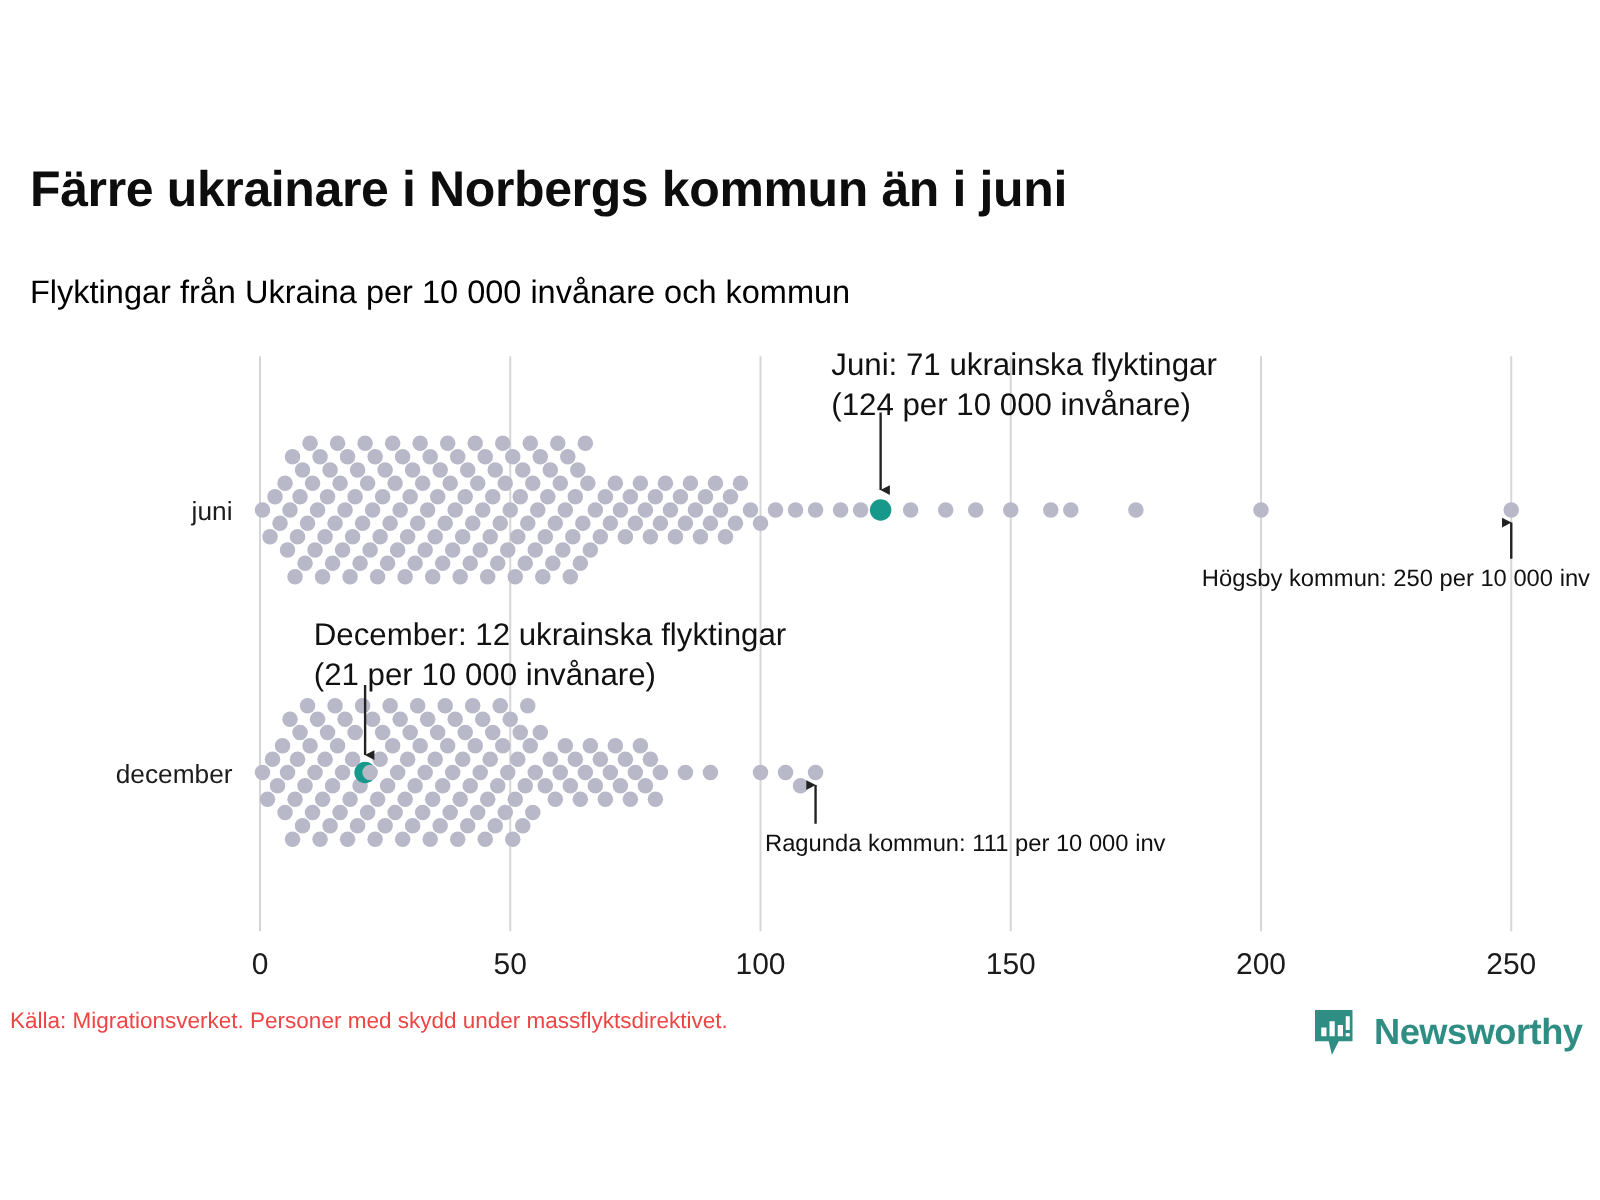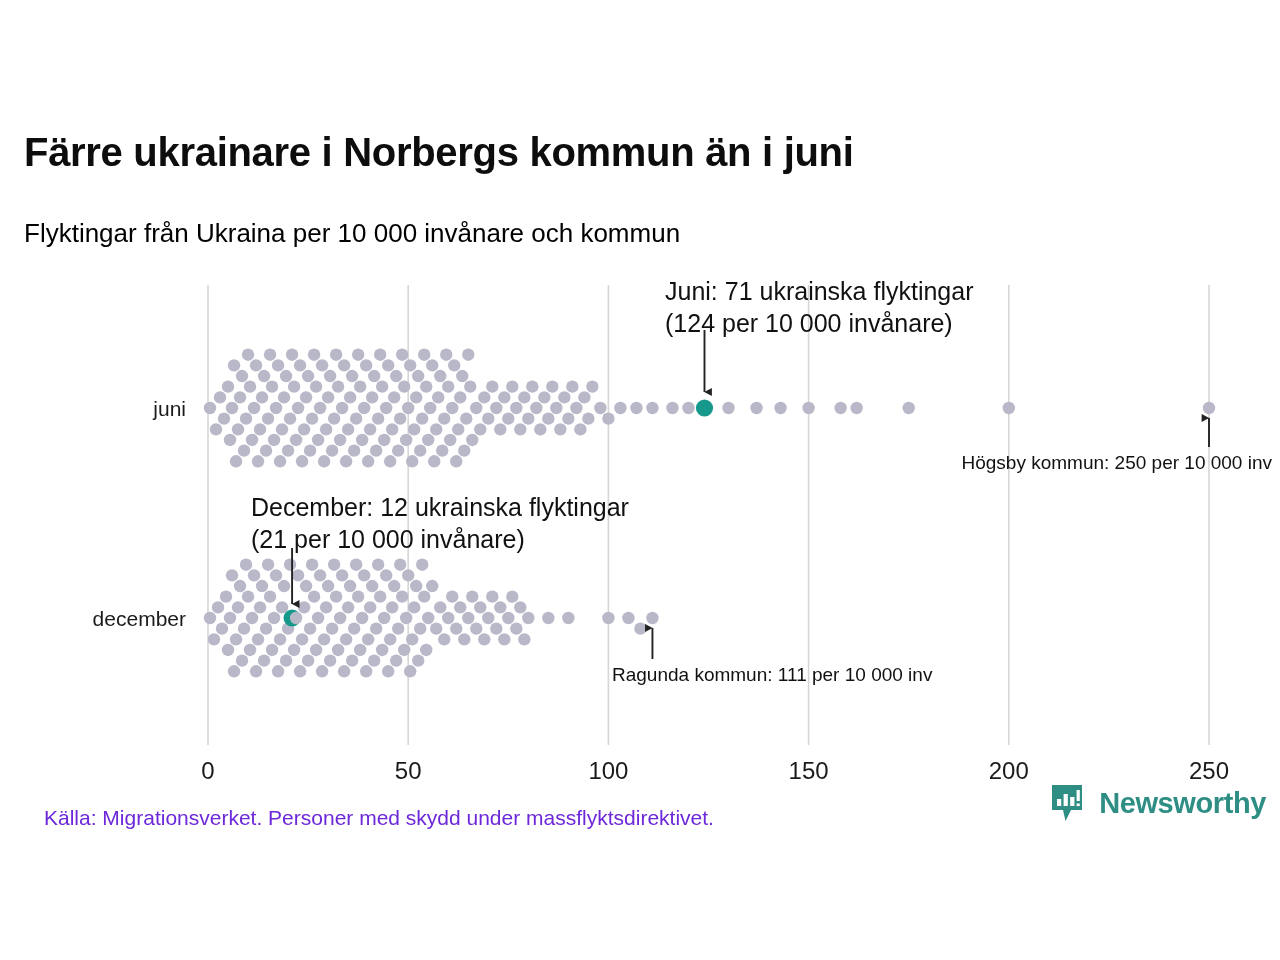--- a/index.html
+++ b/index.html
@@ -70,29 +70,28 @@
   }
   .annot-small {
     font-size: 19px;
     fill: #111111;
     font-family: "Liberation Sans", sans-serif;
   }
   .source {
     position: absolute;
     left: 8px;
     top: 806px;
-    font-size: 21px;
-    color: #6d28d9;
+    font-size: 18px;
+    color: #ef4444;
     white-space: nowrap;
-    margin-left: 36px;
   }
   .brand {
     position: absolute;
     right: 14px;
-    top: 783px;
+    top: 806px;
     display: flex;
     align-items: center;
     gap: 15px;
   }
   .brand-name {
     font-size: 29px;
     font-weight: 700;
     color: #2f8e84;
     letter-spacing: -0.4px;
   }

